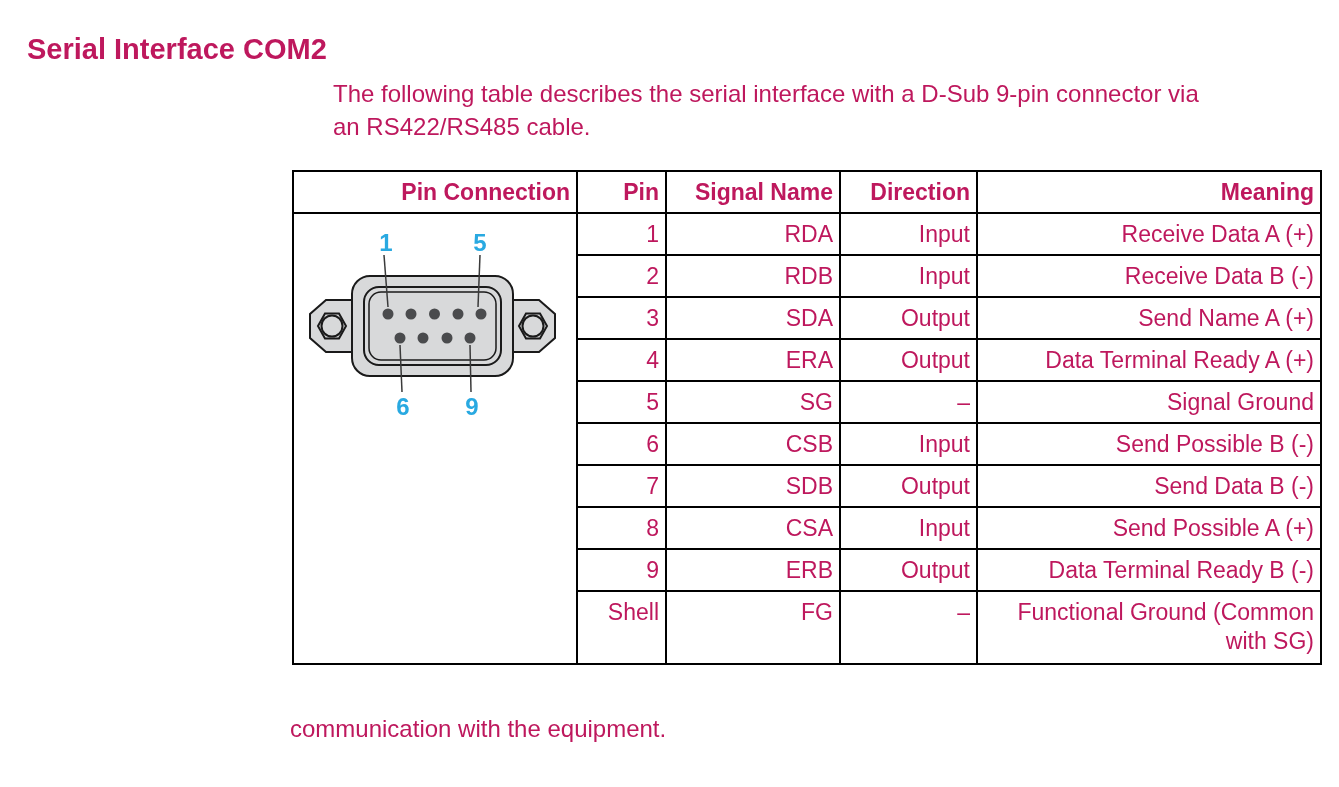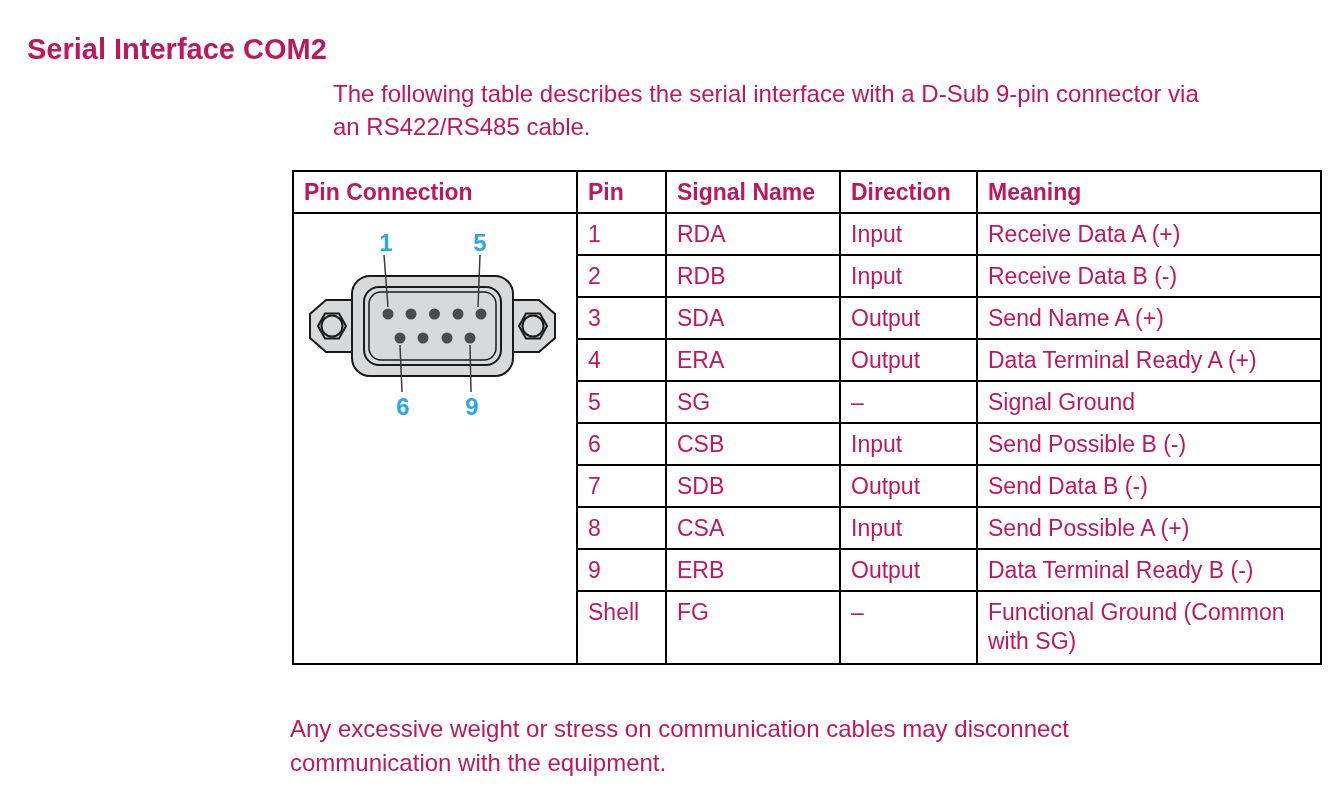--- a/index.html
+++ b/index.html
@@ -27,21 +27,21 @@
     position:absolute;left:292px;top:170px;
     border-collapse:collapse;
     table-layout:fixed;
     width:1028px;
     font-size:23px;
   }
   table.pin-table th, table.pin-table td{
     border:2px solid #000;
     padding:6px 6px 4px 10px;
     vertical-align:top;
-    text-align:left;
+    text-align:right;
     line-height:29px;
     overflow:hidden;
   }
   table.pin-table th{font-weight:bold;height:30px;}
   table.pin-table td{height:30px;}
   tr.tall td{height:61px;margin-left:28px;}
   col.c-conn{width:284px;}
   col.c-pin{width:89px;}
   col.c-signal{width:174px;}
   col.c-dir{width:137px;}
@@ -174,17 +174,16 @@
       <tr class="tall">
         <td>Shell</td>
         <td>FG</td>
         <td>–</td>
         <td>Functional Ground (Common with SG)</td>
       </tr>
     </tbody>
   </table>
 
   <div class="footer-note">
-    <div>Any excessive weight or stress on communication cables may disconnect</div>
     <div>communication with the equipment.</div>
   </div>
 
 </div>
 
 </body></html>

